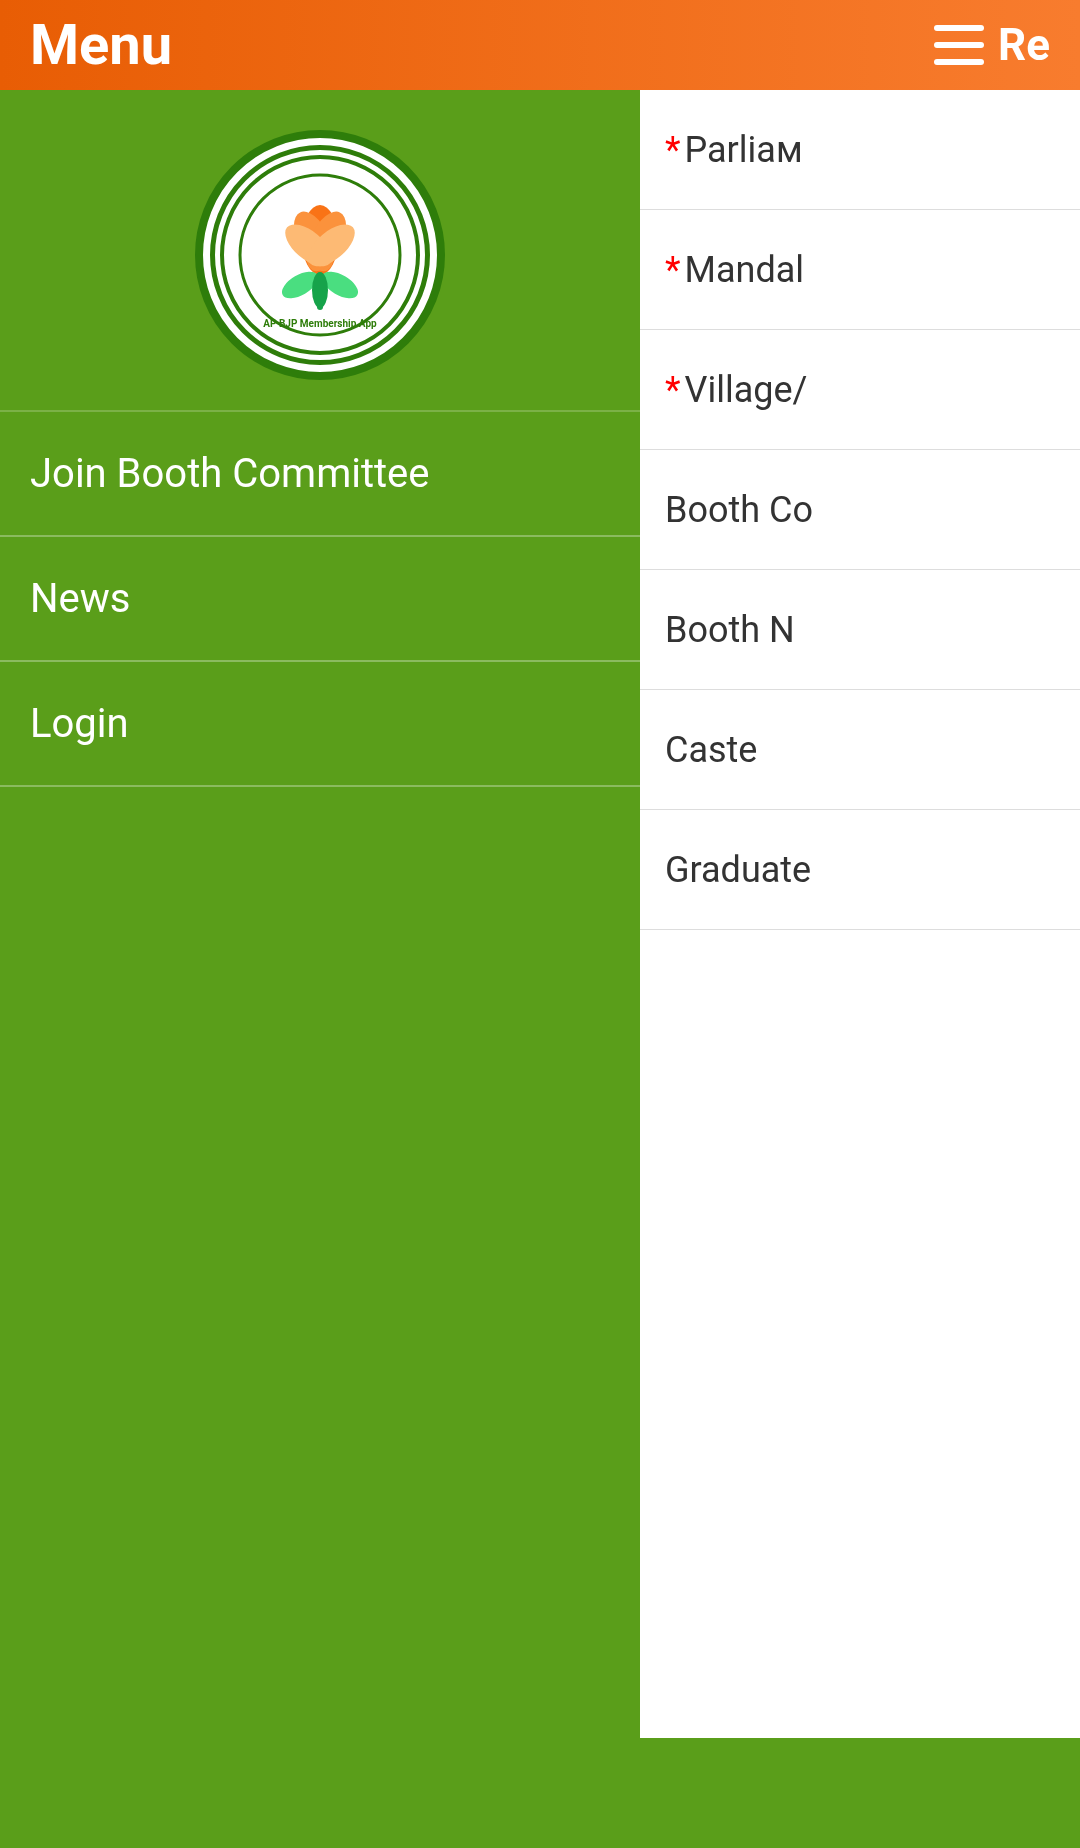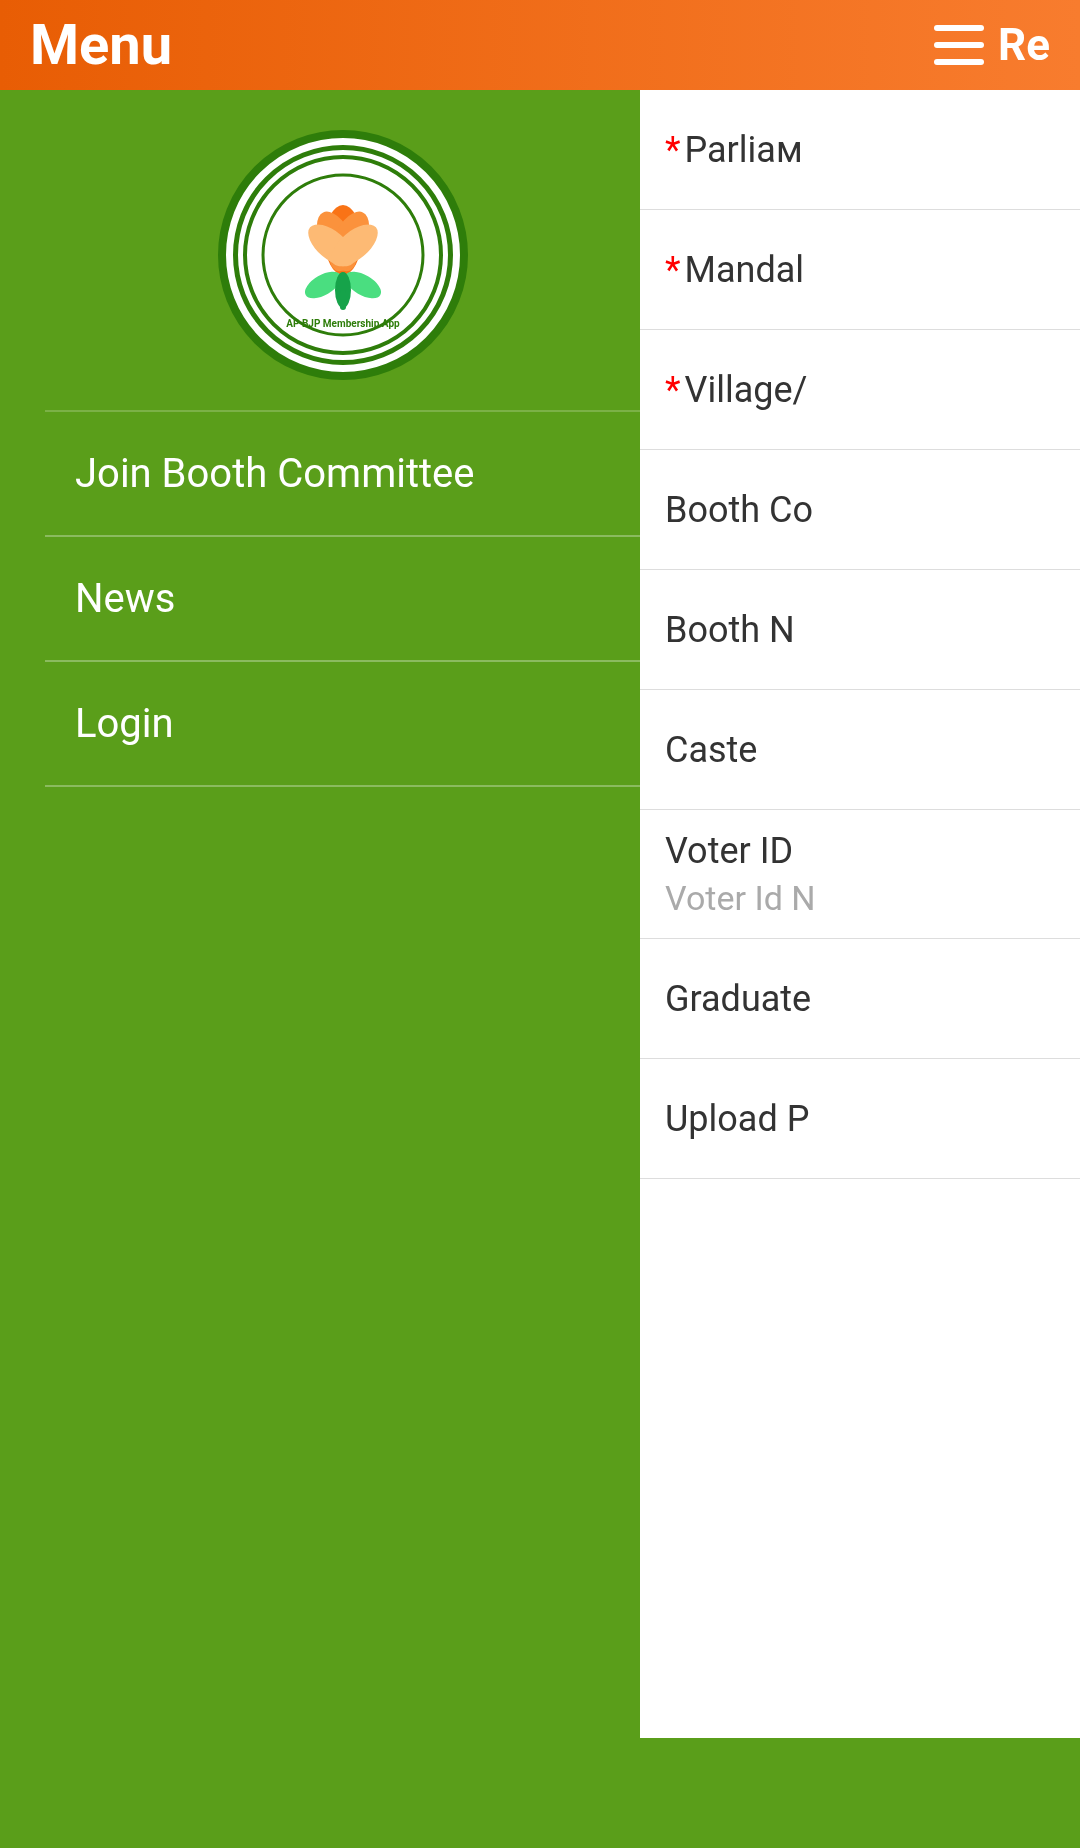--- a/index.html
+++ b/index.html
@@ -73,21 +73,20 @@
     }
 
     
     .sidebar {
       width: 640px;
       height: 100%;
       background: #5a9e1a;
       display: flex;
       flex-direction: column;
       align-items: center;
-      padding-left: 45px;
     }
 
     .logo-section {
       width: 100%;
       display: flex;
       justify-content: center;
       align-items: center;
       padding: 40px 0 30px 0;
       border-bottom: 2px solid rgba(255,255,255,0.2);
     }
@@ -273,33 +272,24 @@
     </div>
 
     <div class="form-field">
       <span class="form-field-label">Booth N</span>
     </div>
 
     <div class="form-field">
       <span class="form-field-label">Caste</span>
     </div>
 
-    <div class="form-field">
-      <div class="form-field-column">
-        <span class="form-field-label">Voter ID</span>
-        <span class="form-field-input">Voter Id N</span>
-      </div>
-    </div>
 
     <div class="form-field">
       <span class="form-field-label">Graduate</span>
     </div>
 
-    <div class="form-field">
-      <span class="form-field-label">Upload P</span>
-    </div>
 
     <button class="submit-btn">
     </button>
 
   </div>
 
 </div>
 
 </body></html>

